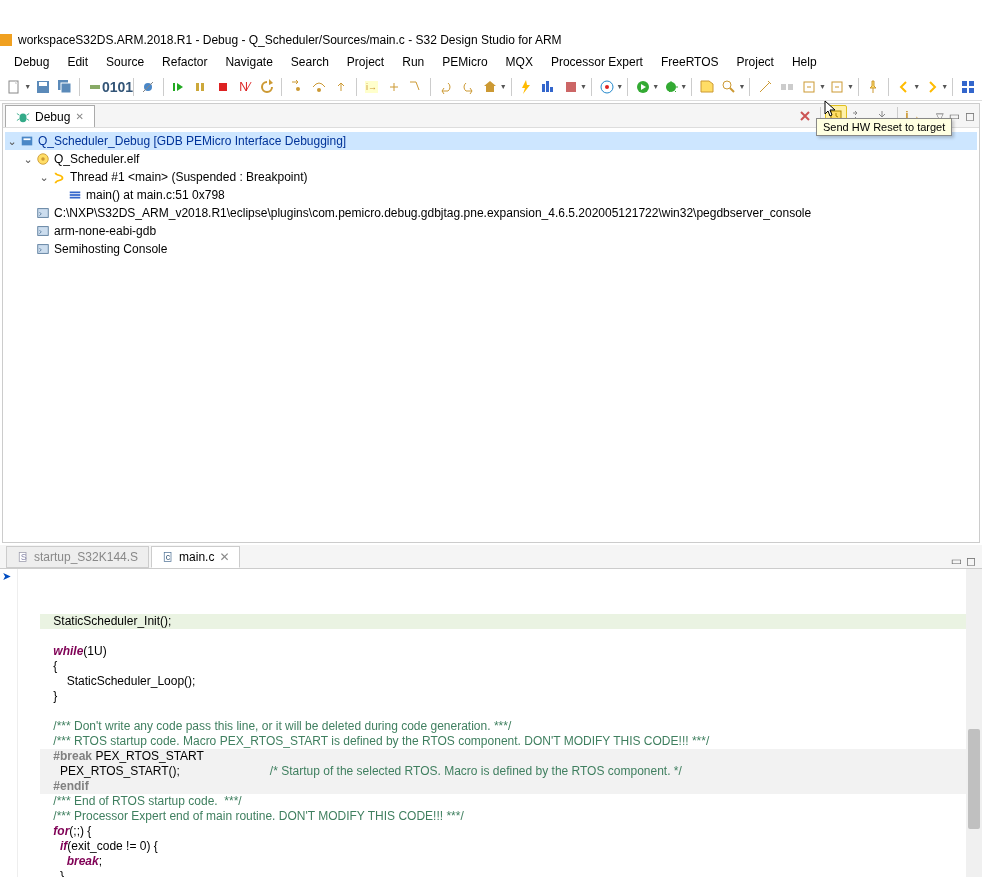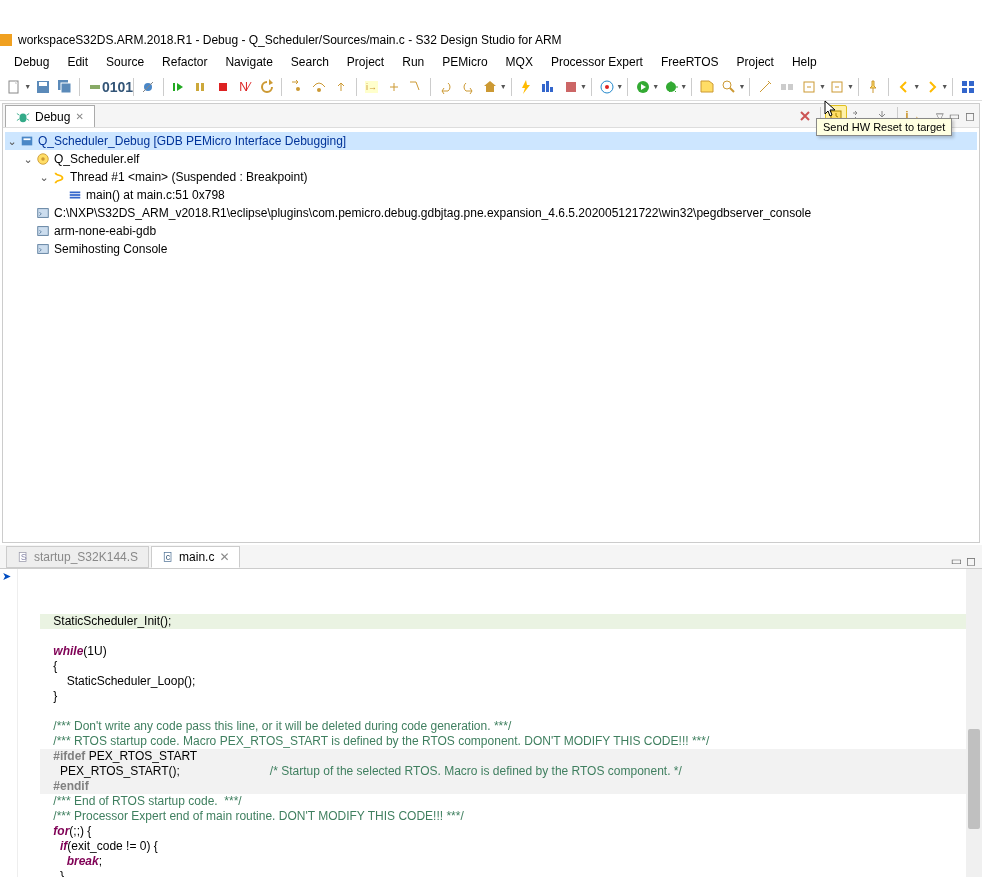--- a/index.html
+++ b/index.html
@@ -440,21 +440,21 @@
       <span class="arrow">➤</span>
     </div>
     <div class="lines"><span class="hl-line">    StaticScheduler_Init();</span><span></span>
 <span>    <span class="c-kw">while</span>(1U)</span>
 <span>    {</span>
 <span>        StaticScheduler_Loop();</span>
 <span>    }</span>
 <span></span>
 <span class="c-cm">    /*** Don't write any code pass this line, or it will be deleted during code generation. ***/</span>
 <span class="c-cm">    /*** RTOS startup code. Macro PEX_RTOS_START is defined by the RTOS component. DON'T MODIFY THIS CODE!!! ***/</span>
-<span class="hl-block">    <span class="c-pp">#ifdef</span> PEX_RTOS_START</span><span class="hl-block">      PEX_RTOS_START();                           <span class="c-cm">/* Startup of the selected RTOS. Macro is defined by the RTOS component. */</span></span><span class="hl-block">    <span class="c-pp">#endif</span></span><span class="c-cm">    /*** End of RTOS startup code.  ***/</span>
+<span class="hl-block">    <span class="c-pp">#break</span> PEX_RTOS_START</span><span class="hl-block">      PEX_RTOS_START();                           <span class="c-cm">/* Startup of the selected RTOS. Macro is defined by the RTOS component. */</span></span><span class="hl-block">    <span class="c-pp">#endif</span></span><span class="c-cm">    /*** End of RTOS startup code.  ***/</span>
 <span class="c-cm">    /*** Processor Expert end of main routine. DON'T MODIFY THIS CODE!!! ***/</span>
 <span>    <span class="c-kw">for</span>(;;) {</span>
 <span>      <span class="c-kw">if</span>(exit_code != 0) {</span>
 <span>        <span class="c-kw">break</span>;</span>
 <span>      }</span>
 <span>    }</span>
 
 </div>
   </div>
   <div class="scrollbar-v">

